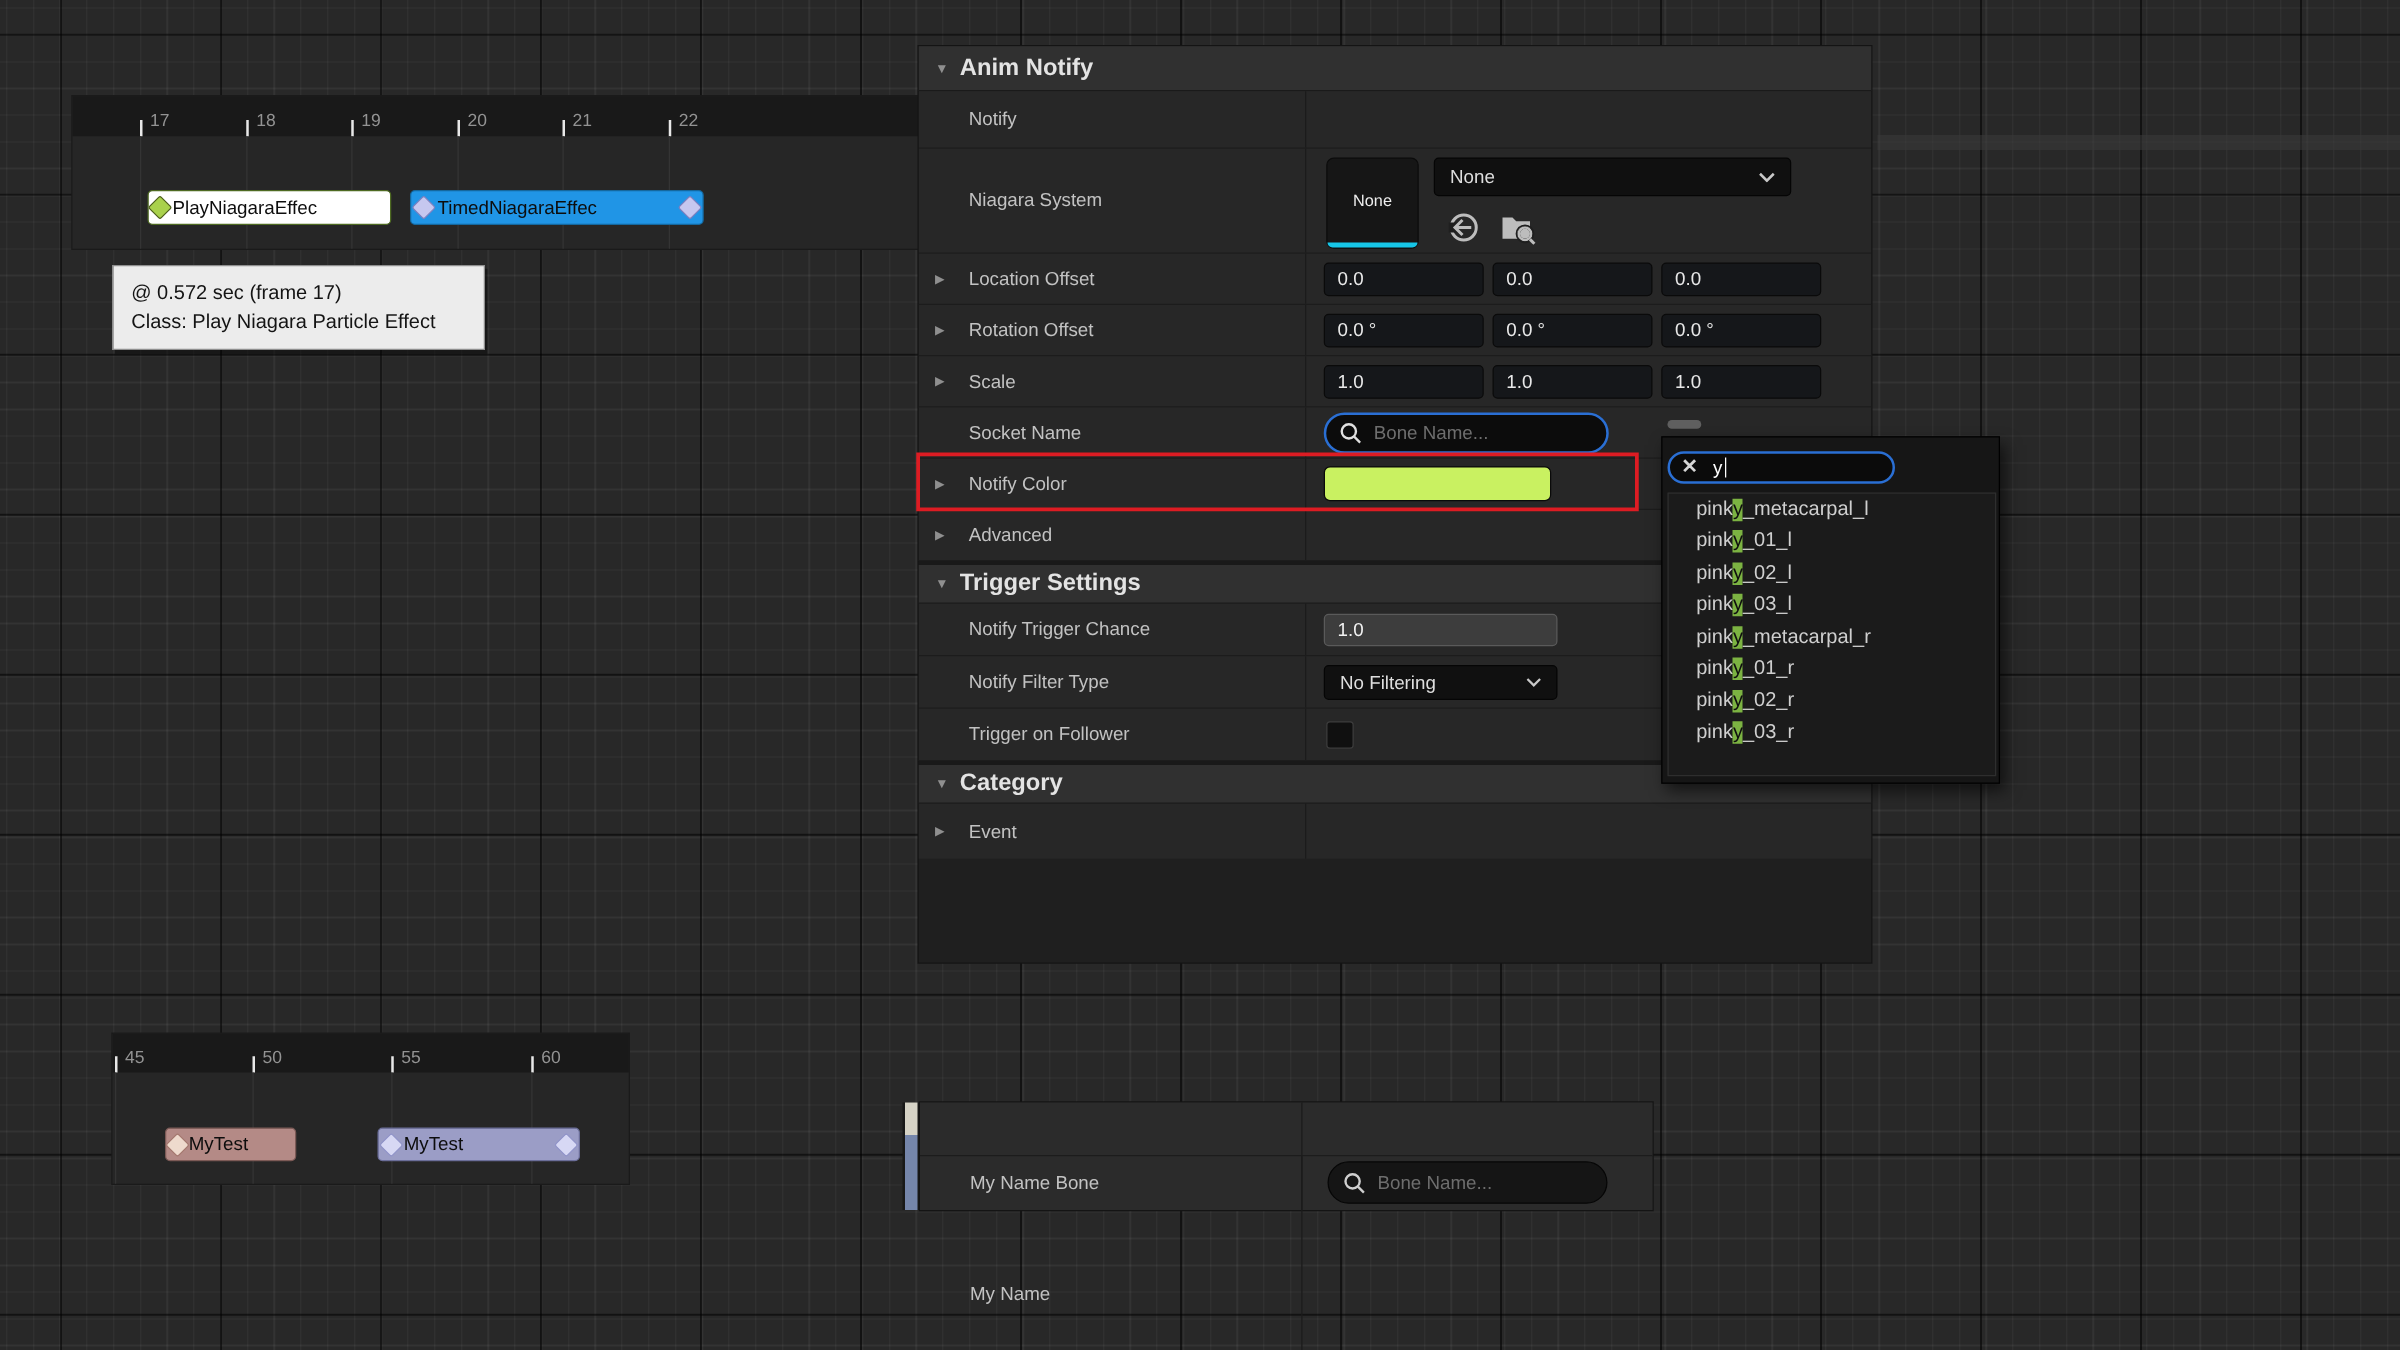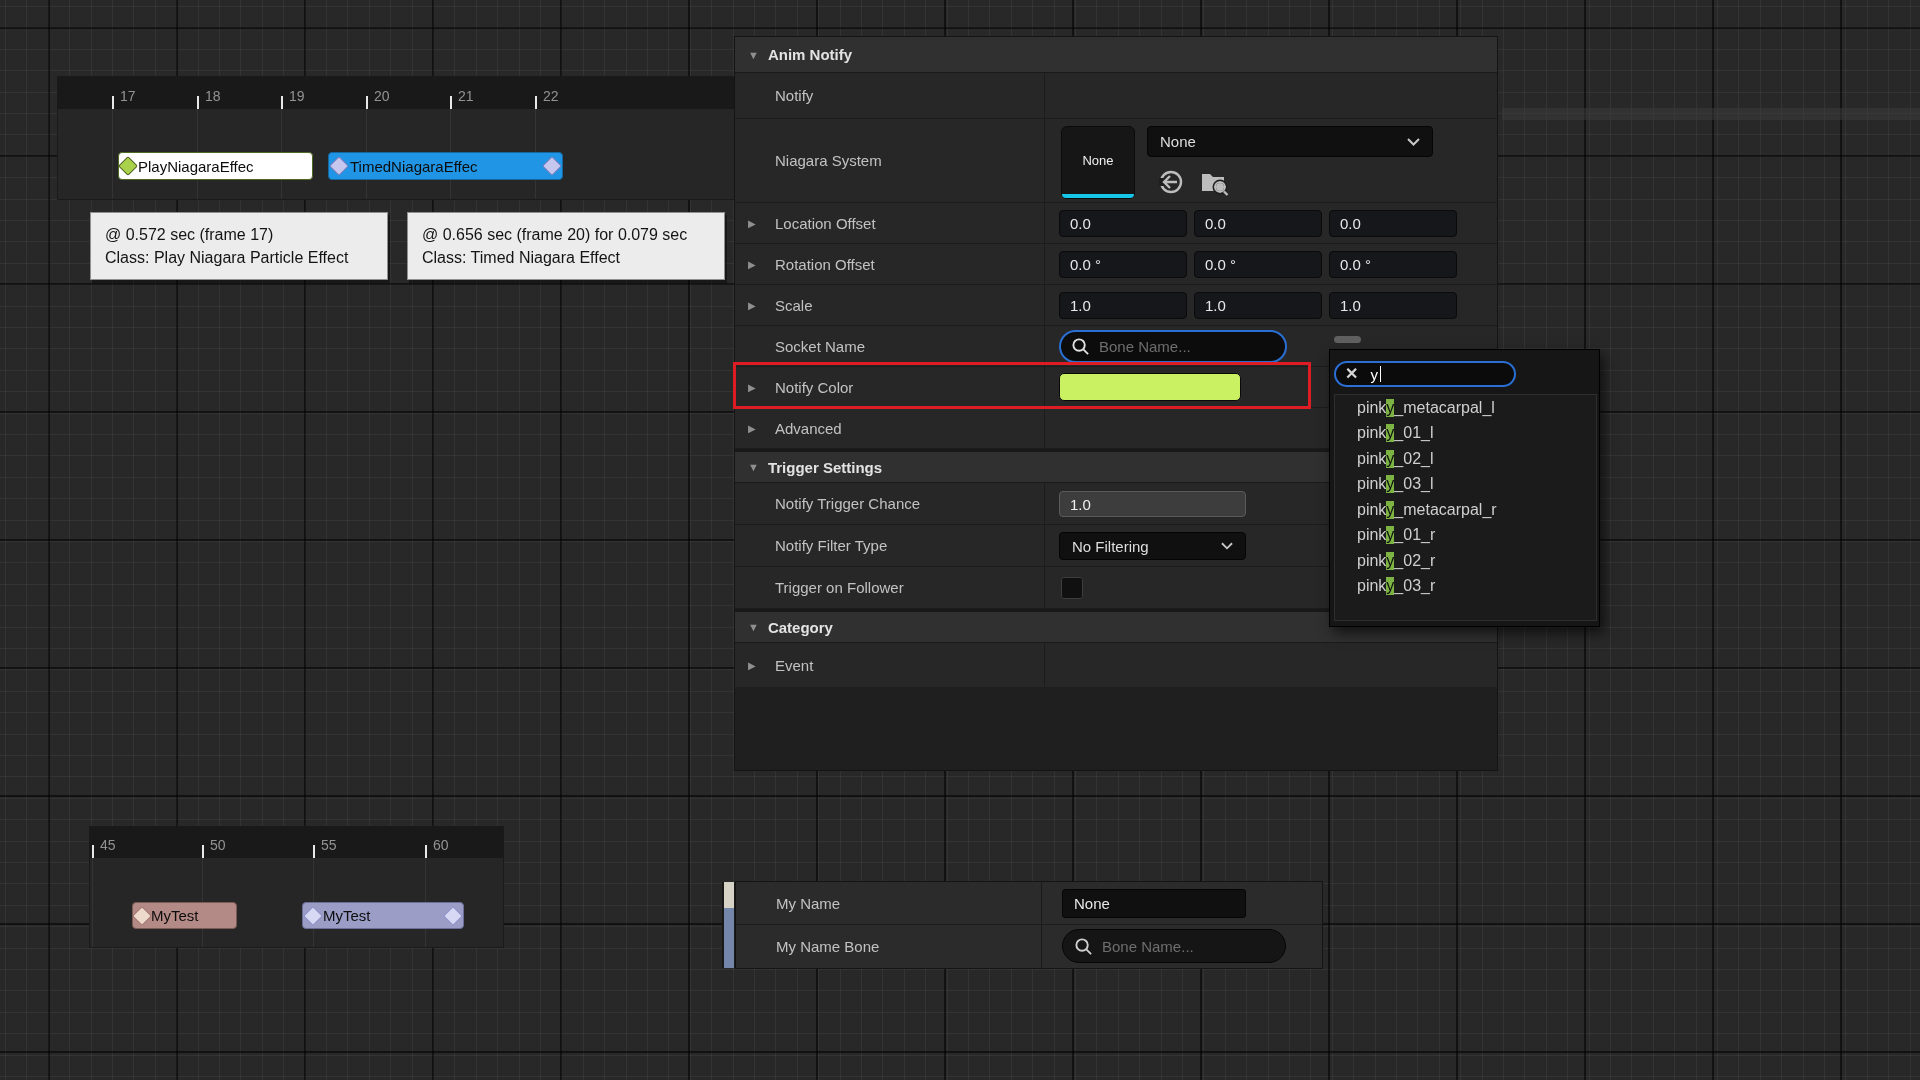--- a/index.html
+++ b/index.html
@@ -25,21 +25,21 @@
      font-size:15px;color:#0d0d0d;white-space:nowrap;overflow:hidden;}
   .diamond{position:absolute;width:12px;height:12px;transform:rotate(45deg);border-radius:2px;}
   
   .tooltip{background:#ececec;border:1px solid #8f8f8f;box-shadow:2px 3px 0 rgba(0,0,0,0.4);
      color:#141414;font-size:16px;line-height:23px;padding:10px 14px;box-sizing:border-box;}
   
   .details{background:#1f1f1f;box-shadow:0 0 0 1px #141414;}
   .drow{display:flex;border-bottom:1px solid #1c1c1c;box-sizing:border-box;background:#272727;}
   .dheader{display:flex;align-items:center;background:#303030;border-bottom:1px solid #1a1a1a;box-sizing:border-box;}
   .dheader .tri{color:#8f8f8f;font-size:11px;margin:0 9px 0 13px;}
-  .dheader .htxt{color:#e3e3e3;font-size:15px;font-weight:bold;}
+  .dheader .htxt{color:#e3e3e3;font-size:19px;font-weight:bold;}
   .label-cell{width:310px;flex:0 0 310px;border-right:1px solid #1b1b1b;box-sizing:border-box;
      display:flex;align-items:center;position:relative;}
   .label-cell .tri{color:#8f8f8f;font-size:10px;position:absolute;left:13px;}
   .label-cell .ltxt{color:#c2c2c2;font-size:15px;margin-left:40px;white-space:nowrap;}
   .value-cell{flex:1;position:relative;}
   .numfield{position:absolute;height:27px;width:128px;background:#15171a;border:1px solid #0a0a0a;
      border-radius:4px;box-sizing:border-box;display:flex;align-items:center;padding-left:10px;
      color:#e8e8e8;font-size:15px;}
   .gapband{background:#191919;}
   .checkbox{position:absolute;width:22px;height:22px;background:#101010;border:1px solid #3d3d3d;
@@ -97,24 +97,20 @@
       <span class="diamond" style="left:3px;top:6px;background:#c6c7ef;border:1px solid #7c80c0;"></span>
       <span>TimedNiagaraEffec</span>
       <span class="diamond" style="right:3px;top:6px;left:auto;background:#c6c7ef;border:1px solid #7c80c0;"></span>
     </div>
   </div>
 
   <div class="abs tooltip" style="left:90px;top:212px;width:298px;height:68px;z-index:30;">
     <div>@ 0.572 sec (frame 17)</div>
     <div>Class: Play Niagara Particle Effect</div>
   </div>
-  <div class="abs tooltip" style="left:407px;top:212px;width:318px;height:68px;z-index:30;">
-    <div>@ 0.656 sec (frame 20) for 0.079 sec</div>
-    <div>Class: Timed Niagara Effect</div>
-  </div>
 
   <div class="abs details" style="left:735px;top:37px;width:762px;height:733px;">
 
     <div class="dheader" style="height:36px;">
       <span class="tri">▼</span>
       <span class="htxt">Anim Notify</span>
     </div>
 
     <div class="drow" style="height:46px;">
       <div class="label-cell">
@@ -336,21 +332,21 @@
       <span class="diamond" style="right:3px;top:5.5px;left:auto;background:#d7d8f4;border:1px solid #9093c8;"></span>
     </div>
   </div>
 
   <div class="abs" style="left:722px;top:882px;width:14px;height:86px;background:#191919;">
     <div style="position:absolute;left:2px;top:0;width:10px;height:26px;background:#d6d3c6;"></div>
     <div style="position:absolute;left:2px;top:26px;width:10px;height:60px;background:#7586ab;"></div>
   </div>
 
   <div class="abs details br-rows" style="left:736px;top:882px;width:586px;height:86px;">
-    <div class="drow" style="height:43px;">
+    <div class="drow" style="height:43px;flex-direction:column;">
       <div class="label-cell" style="width:306px;flex:0 0 306px;">
         <span class="ltxt">My Name</span>
       </div>
       <div class="value-cell">
         <div class="abs" style="left:20px;top:7px;width:184px;height:29px;background:#101010;border:1px solid #060606;border-radius:3px;box-sizing:border-box;display:flex;align-items:center;padding-left:11px;color:#e8e8e8;font-size:15px;">None</div>
       </div>
     </div>
     <div class="drow" style="height:43px;border-bottom:none;">
       <div class="label-cell" style="width:306px;flex:0 0 306px;">
         <span class="ltxt">My Name Bone</span>

